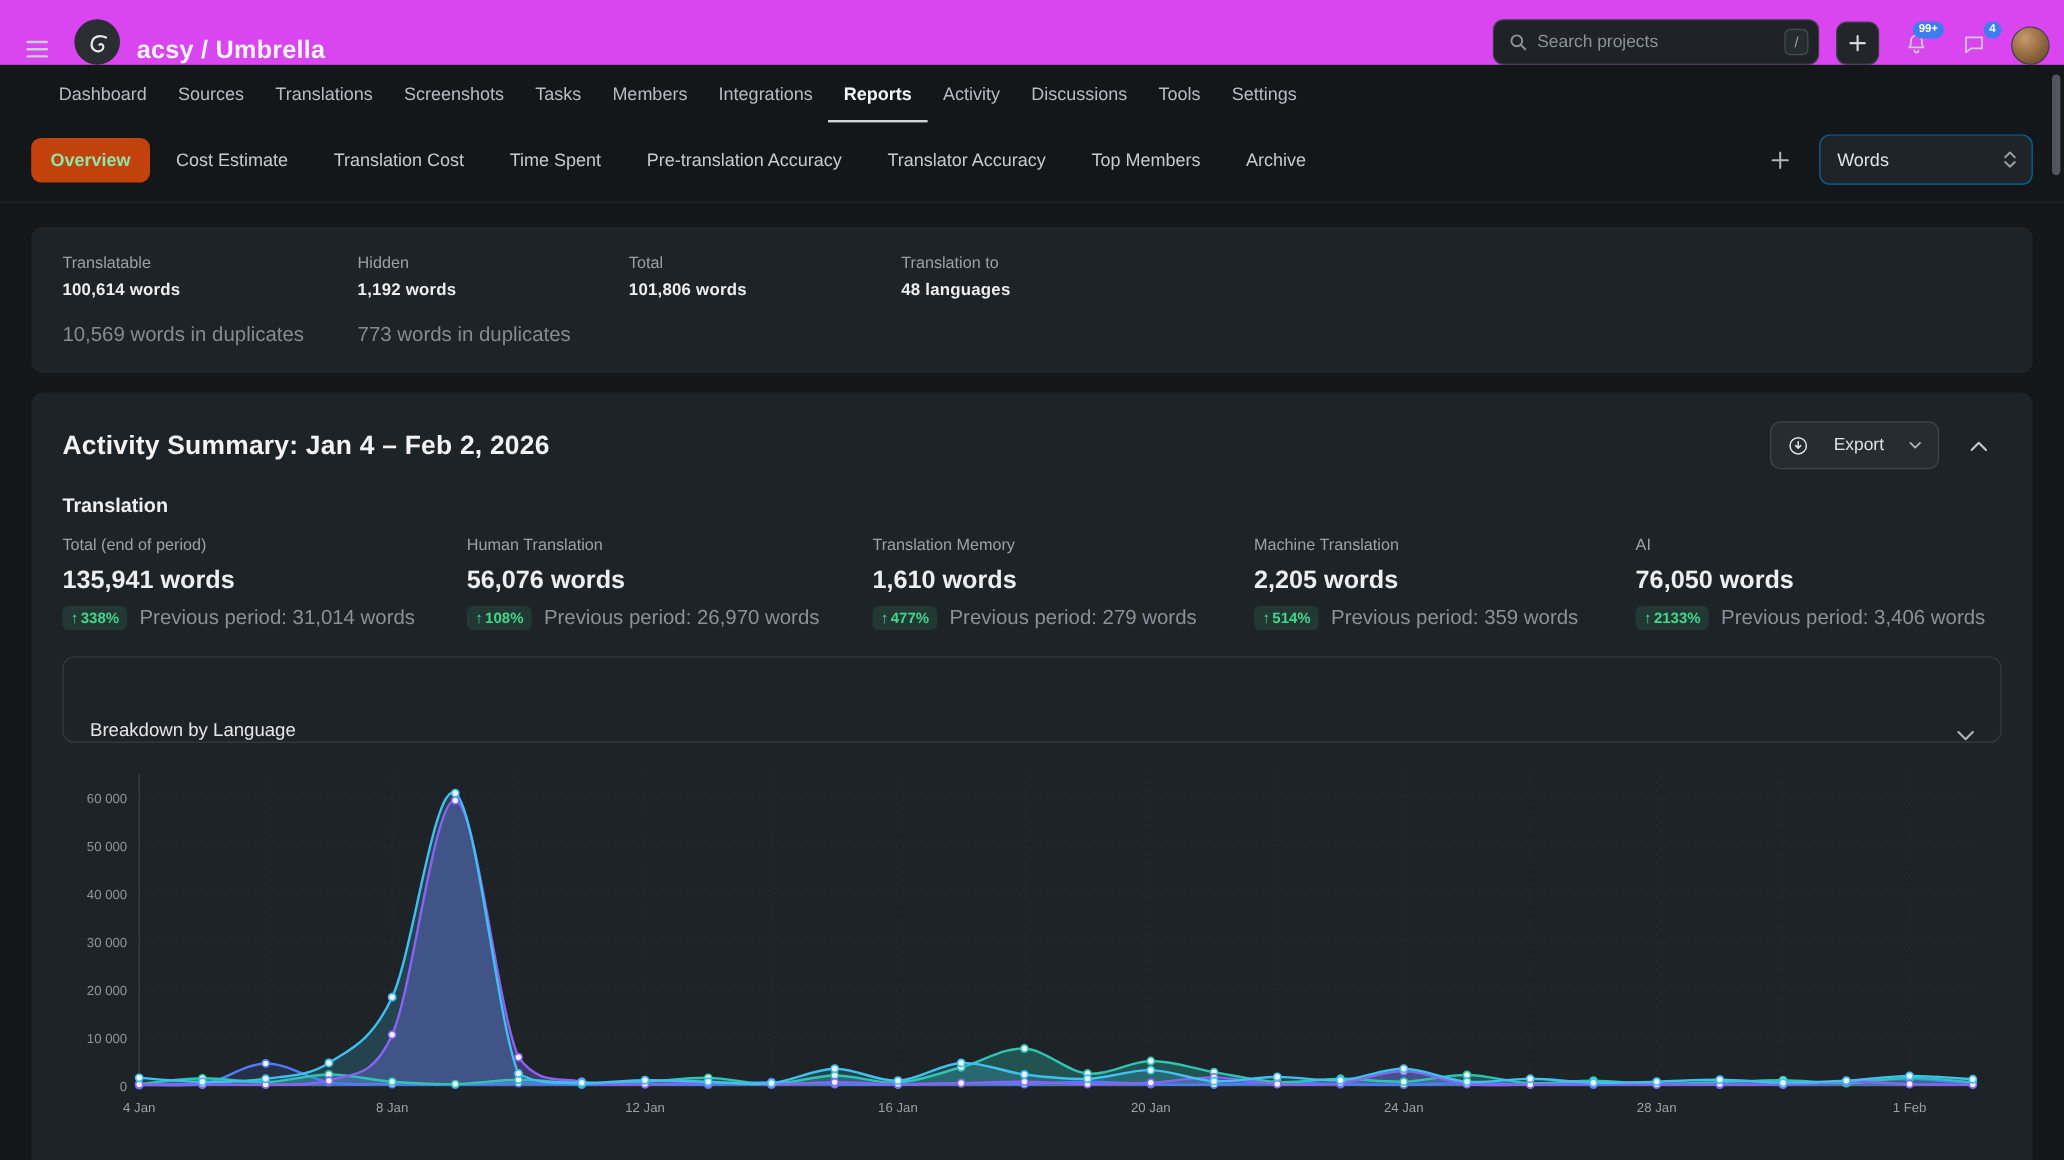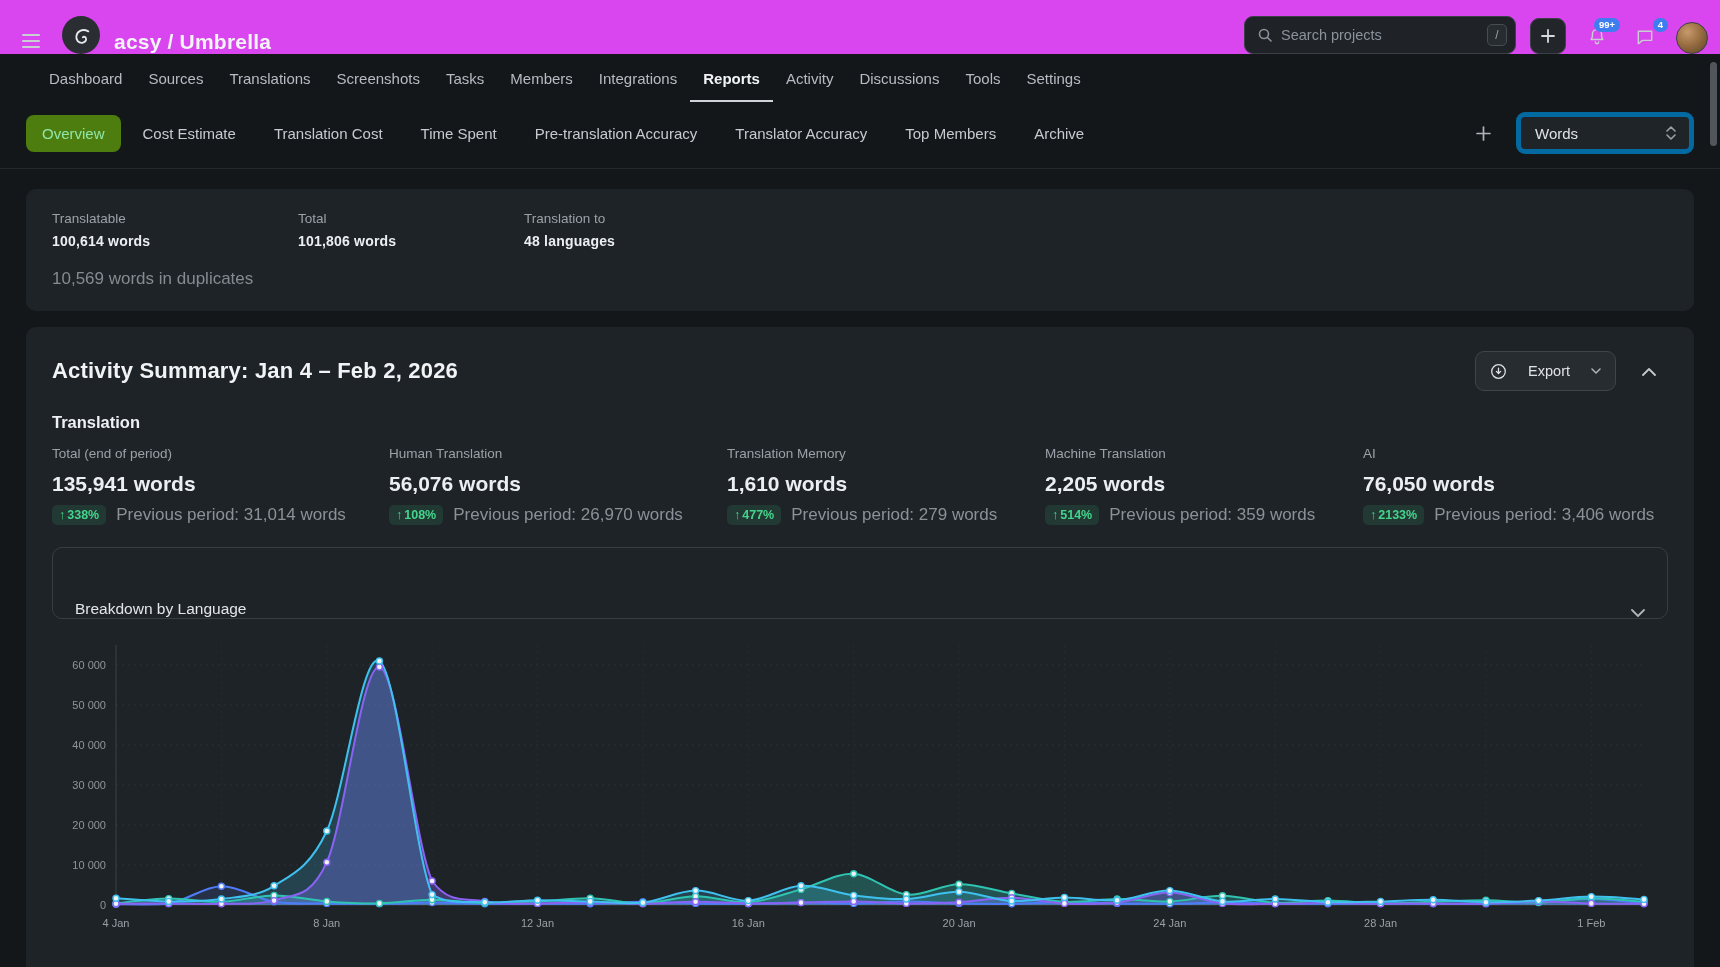--- a/index.html
+++ b/index.html
@@ -56,28 +56,28 @@
   .nav-item.active { color:#f2f4f6; font-weight:700; border-bottom-color:#cfd4d9; }
   
   .subnav {
     display:flex; align-items:center; padding:10px 26px 14px; gap:6px;
     border-bottom:1px solid #23272c;
   }
   .report-tab {
     background:none; border:none; cursor:pointer; color:#c6cbd0; font-size:15px; font-family:inherit;
     padding:10px 16px; border-radius:8px; white-space:nowrap;
   }
-  .report-tab.active { background:#4d7c0f; color:#8ee6a7; font-weight:400; }
+  .report-tab.active { background:#c2410c; color:#8ee6a7; font-weight:700; }
   .subnav-spacer { flex:1; }
   .add-report {
     background:none; border:none; cursor:pointer; color:#aeb4ba; font-size:22px; line-height:1;
     width:34px; height:34px; display:flex; align-items:center; justify-content:center; margin-right:10px;
   }
   .unit-select {
-    min-width:178px; height:42px; background:#1f2428; border:5px solid #0369a1; border-radius:9px;
+    min-width:178px; height:42px; background:#1f2428; border:1px solid #0369a1; border-radius:9px;
     display:flex; align-items:center; justify-content:space-between; padding:0 12px 0 14px;
     font-size:15px; color:#dfe3e6; cursor:pointer;
   }
   
   .card {
     background:#1e2327; border-radius:10px; margin:20px 26px 0;
   }
   .stats-card { padding:22px 26px; display:grid; grid-template-columns:246px 226px 227px 1fr; }
   .stat-label { font-size:13.5px; color:#9aa1a8; margin-bottom:7px; }
   .stat-value { font-size:14px; font-weight:600; color:#eceff1; letter-spacing:.2px; }
@@ -195,20 +195,25 @@
       <path d="M2 10l4 4 4-4" fill="none" stroke="#9aa1a8" stroke-width="1.6" stroke-linecap="round" stroke-linejoin="round"></path>
     </svg>
   </div>
 </div>
 
 <div class="card stats-card">
   <div>
     <div class="stat-label">Translatable</div>
     <div class="stat-value">100,614 words</div>
     <div class="stat-sub">10,569 words in duplicates</div>
+  </div>
+  <div>
+    <div class="stat-label">Hidden</div>
+    <div class="stat-value">1,192 words</div>
+    <div class="stat-sub">773 words in duplicates</div>
   </div>
   <div>
     <div class="stat-label">Total</div>
     <div class="stat-value">101,806 words</div>
   </div>
   <div>
     <div class="stat-label">Translation to</div>
     <div class="stat-value">48 languages</div>
   </div>
 </div>

